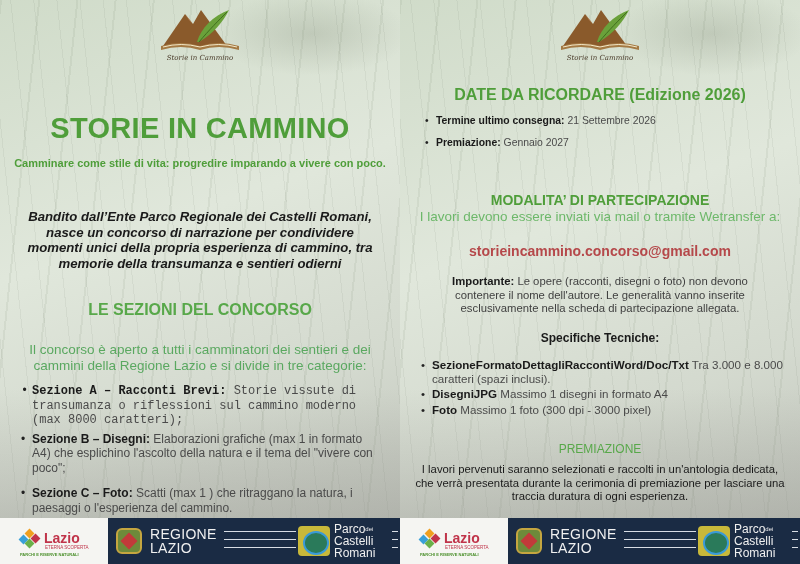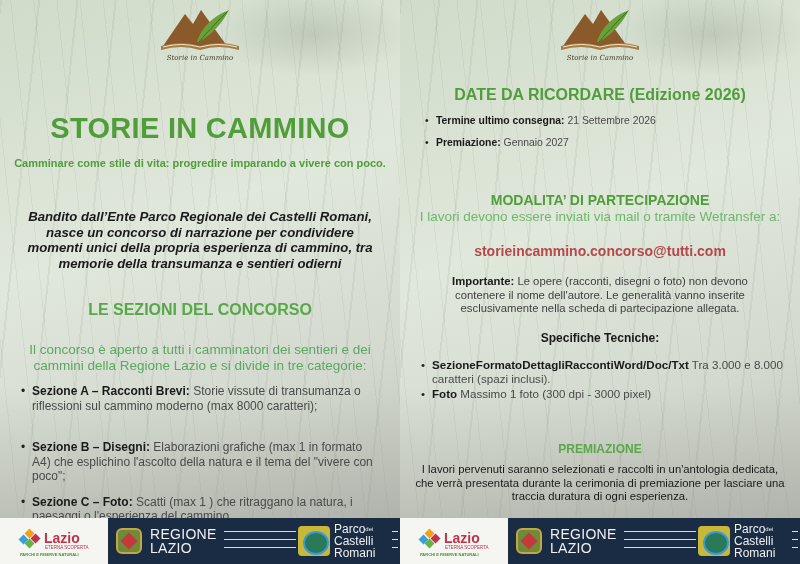--- a/index.html
+++ b/index.html
@@ -53,21 +53,21 @@
   .dates li { font-size: 10.4px !important; line-height: 12px !important; margin-bottom: 10px; }
   .dates li b { font-weight: bold; }
 
   .mod-head { font-weight: bold; font-size: 14px; }
   .mod-sub { font-size: 13.5px; color: #6db86a; }
   .email { font-weight: bold; font-size: 14px; color: #b5484a; }
   .important { font-size: 11.3px; line-height: 13.5px; color: #3f3f3f; padding: 0 30px; }
   .important b { color: #1a1a1a; }
   .spec-head { font-weight: bold; font-size: 12px; color: #1a1a1a; }
   .specs li { font-size: 11.6px !important; line-height: 13.5px !important; margin-bottom: 2px; }
-  .prem-head { font-weight: bold; font-size: 12px; color: #58a84a; }
+  .prem-head { font-weight: normal; font-size: 12px; color: #58a84a; }
   .prem-text { font-weight: normal; font-size: 11.3px; line-height: 13.5px; color: #1a1a1a; padding: 0 14px; }
 
   
   .footer { position: absolute; left: 0; bottom: 0; width: 400px; height: 46px; z-index: 3; display: flex; }
   .f-lazio { width: 108px; height: 100%; background: #f5f5f2; position: relative; }
   .f-navy { flex: 1; background: #1a2b44; position: relative; }
   .lazio-word { position: absolute; left: 44px; top: 12px; font-weight: bold; font-size: 14px; color: #c0344a; }
   .lazio-tag { position: absolute; left: 45px; top: 27px; font-size: 4.5px; color: #c0344a; }
   .lazio-small { position: absolute; left: 20px; top: 34px; font-size: 4px; color: #4a8f2a; font-weight: bold; }
   .tiles { position: absolute; left: 20px; top: 12px; width: 22px; height: 18px; }
@@ -102,21 +102,21 @@
   </div>
 
   <div class="content">
     <div class="t green big-title" style="top:112px;">STORIE IN CAMMINO</div>
     <div class="t green motto" style="top:157px;">Camminare come stile di vita: progredire imparando a vivere con poco.</div>
     <div class="t intro" style="top:209px; padding:0 22px;">Bandito dall’Ente Parco Regionale dei Castelli Romani, nasce un concorso di narrazione per condividere momenti unici della propria esperienza di cammino, tra memorie della transumanza e sentieri odierni</div>
     <div class="t open-text" style="top:342px; padding:0 20px;">Il concorso è aperto a tutti i camminatori dei sentieri e dei cammini della Regione Lazio e si divide in tre categorie:</div>
     <div class="t green-light section-head" style="top:301px;">LE SEZIONI DEL CONCORSO</div>
 
     <ul class="bullets" style="left:20px; right:18px; top:384px;">
-      <li style="margin-bottom:27px;">
+      <li style="margin-bottom:4px;font-family:Liberation Mono, monospace;">
         <b>Sezione A – Racconti Brevi:</b><span> Storie vissute di transumanza o riflessioni sul cammino moderno (max 8000 caratteri);</span>
       </li>
       <li style="margin-bottom:11px;">
         <b>Sezione B – Disegni:</b><span> Elaborazioni grafiche (max 1 in formato A4) che esplichino l'ascolto della natura e il tema del "vivere con poco";</span>
       </li>
       <li>
         <b>Sezione C – Foto:</b><span> Scatti (max 1 ) che ritraggano la natura, i paesaggi o l'esperienza del cammino.</span>
       </li>
     </ul>
   </div>
@@ -175,30 +175,31 @@
   <div class="content">
     <div class="t green section-head" style="top:86px;">DATE DA RICORDARE (Edizione 2026)</div>
 
     <ul class="bullets dates" style="left:24px; right:10px; top:115px;">
       <li><b>Termine ultimo consegna:</b><span> 21 Settembre 2026</span></li>
       <li><b>Premiazione:</b><span> Gennaio 2027</span></li>
     </ul>
 
     <div class="t green mod-head" style="top:192px;">MODALITA’ DI PARTECIPAZIONE</div>
     <div class="t mod-sub" style="top:209px;">I lavori devono essere inviati via mail o tramite Wetransfer a:</div>
-    <div class="t email" style="top:243px;">storieincammino.concorso@tutti.com</div>
+    <div class="t email" style="top:243px;">storieincammino.concorso@gmail.com</div>
 
     <div class="t important" style="top:275px;">
       <b>Importante:</b><span> Le opere (racconti, disegni o foto) non devono contenere il nome dell'autore. Le generalità vanno inserite esclusivamente nella scheda di partecipazione allegata.</span>
     </div>
 
     <div class="t spec-head" style="top:331px;">Specifiche Tecniche:</div>
 
     <ul class="bullets specs" style="left:20px; right:10px; top:358px;">
       <li><b>SezioneFormatoDettagliRaccontiWord/Doc/Txt</b><span> Tra 3.000 e 8.000 caratteri (spazi inclusi).</span></li>
+      <li><b>DisegniJPG</b><span> Massimo 1 disegni in formato A4</span></li>
       <li><b>Foto</b><span> Massimo 1 foto (300 dpi - 3000 pixel)</span></li>
     </ul>
 
     <div class="t prem-head" style="top:442px;">PREMIAZIONE</div>
     <div class="t prem-text" style="top:463px;">I lavori pervenuti saranno selezionati e raccolti in un'antologia dedicata, che verrà presentata durante la cerimonia di premiazione per lasciare una traccia duratura di ogni esperienza.</div>
   </div>
 
   <div class="footer">
     <div class="f-lazio">
       <div class="tiles">

